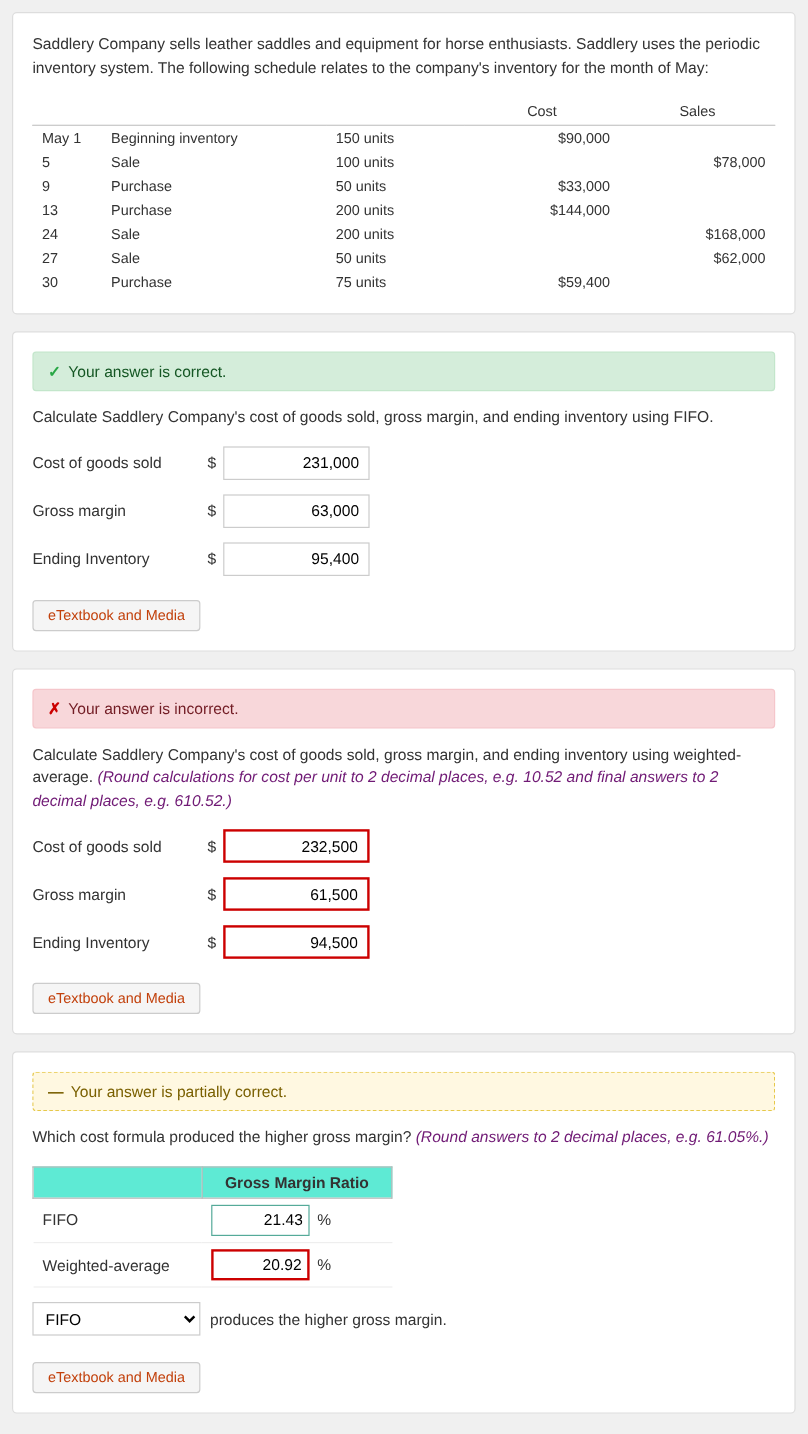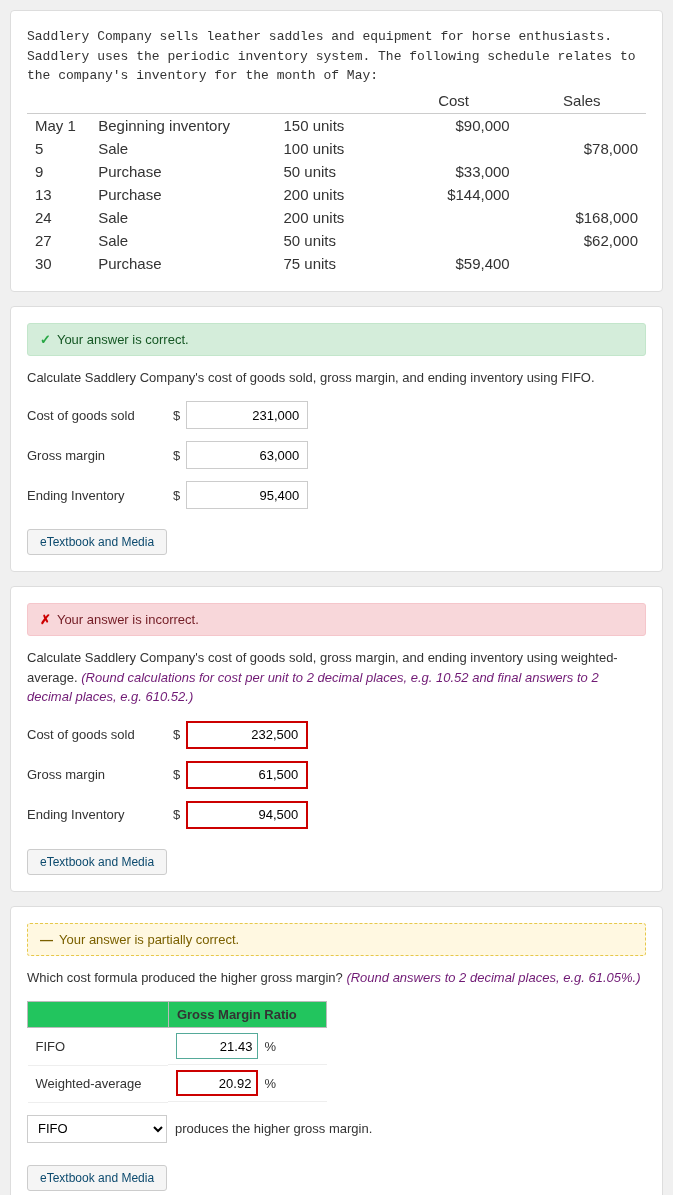--- a/index.html
+++ b/index.html
@@ -14,28 +14,27 @@
       background: #fff;
       border: 1px solid #ddd;
       border-radius: 4px;
       margin-bottom: 14px;
       padding: 16px;
     }
     .intro-text {
       font-size: 13px;
       color: #333;
       line-height: 1.5;
-      margin-bottom: 2px;
-      font-family: Liberation Mono, monospace;
+      margin-bottom: 16px;
     }
     
     .inv-table {
       width: 100%;
       border-collapse: collapse;
-      font-size: 15px;
+      font-size: 12px;
     }
     .inv-table th {
       text-align: center;
       font-weight: normal;
       padding: 4px 8px;
       border-bottom: 1px solid #ccc;
     }
     .inv-table td {
       padding: 3px 8px;
     }
@@ -127,35 +126,35 @@
     }
 
     
     .etextbook-btn {
       display: inline-block;
       background: #f5f5f5;
       border: 1px solid #ccc;
       border-radius: 3px;
       padding: 5px 12px;
       font-size: 12px;
-      color: #0c4a6e;
+      color: #c2410c;
       margin-top: 8px;
       cursor: pointer;
     }
 
     
     .gmr-table {
       width: 300px;
       border-collapse: collapse;
       font-size: 13px;
       margin-bottom: 12px;
     }
     .gmr-table th {
-      background: #22c55e;
-      text-align: left;
+      background: #5eead4;
+      text-align: center;
       padding: 5px 8px;
       font-weight: bold;
       border: 1px solid #bbb;
     }
     .gmr-table td {
       padding: 5px 8px;
       border-bottom: 1px solid #eee;
     }
     .gmr-table .row-label {
       font-size: 13px;

